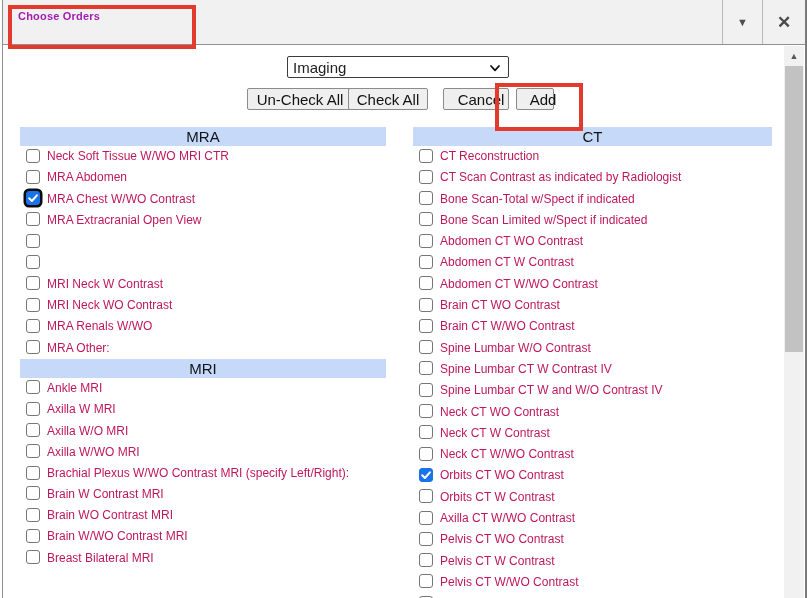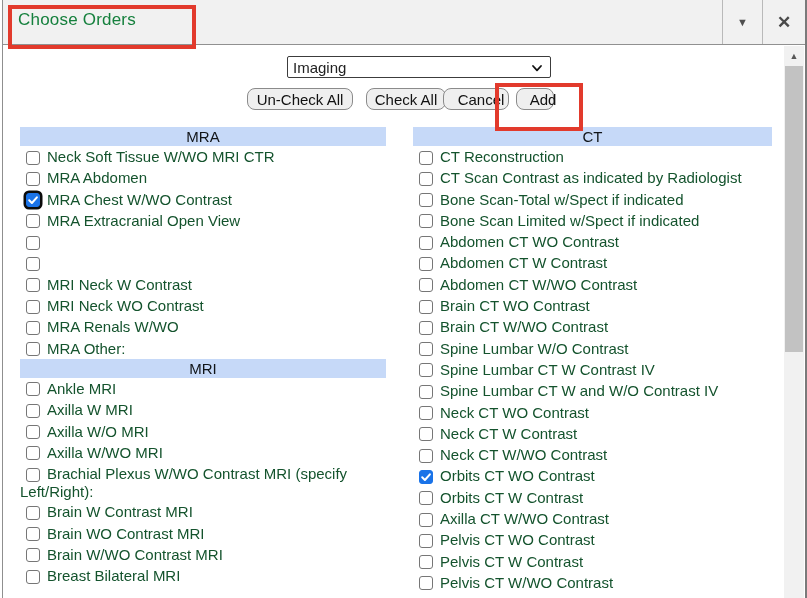--- a/index.html
+++ b/index.html
@@ -7,61 +7,61 @@
     position:relative;width:807px;height:598px;background:#ffffff;overflow:hidden;
     font-family:"Liberation Sans",sans-serif;color:#222;
   }
   .win-border-left{position:absolute;left:2px;top:0;width:1px;height:598px;background:#8f8f8f;}
   .win-border-right{position:absolute;left:805px;top:0;width:2px;height:598px;background:#7a7a7a;}
   .titlebar{
     position:absolute;left:3px;top:0;width:802px;height:45px;background:#f1f1f1;
     border-bottom:1px solid #909090;box-sizing:border-box;
   }
   .title{
-    position:absolute;left:15px;top:10px;font-size:17px;font-weight:normal;color:#15803d;
+    position:absolute;left:15px;top:10px;font-size:11px;font-weight:bold;color:#a21caf;
     letter-spacing:0.2px;
   }
   .win-btn{
     position:absolute;top:0;height:44px;display:flex;align-items:center;justify-content:center;
     cursor:default;
   }
   .menu-btn{right:42px;width:41px;border-left:1px solid #b9b9b9;border-right:1px solid #b9b9b9;box-sizing:border-box;}
   .close-btn{right:0;width:42px;}
   .menu-glyph{font-size:11px;color:#4f4f4f;}
   .close-glyph{font-size:17px;font-weight:bold;color:#4a4a4a;}
   .annotation{
     position:absolute;border:4px solid var(--annotation-color,#e23a2c);box-sizing:border-box;z-index:30;
     pointer-events:none;
   }
   .annotation-title{left:8px;top:5px;width:188px;height:44px;}
   .annotation-add{left:495px;top:83px;width:88px;height:48px;}
   .select-box{
-    position:absolute;left:287px;top:56px;width:264px;height:22px;background:#fff;
+    position:absolute;left:287px;top:56px;width:222px;height:22px;background:#fff;
     border:1px solid #3c3c3c;border-radius:2px;box-sizing:border-box;
     font-size:15px;display:flex;align-items:center;padding-left:5px;
   }
   .select-box .chev{position:absolute;right:7px;top:5px;}
   .btn{
     position:absolute;top:88px;height:22px;background:#efefef;border:1px solid #8b8b8b;
-    border-radius:8px;box-sizing:border-box;font-size:15px;color:#111;
+    border-radius:2px;box-sizing:border-box;font-size:15px;color:#111;
     display:flex;align-items:center;justify-content:center;padding:0;
     font-family:"Liberation Sans",sans-serif;
   }
   .btn-uncheck{left:247px;width:106px;}
-  .btn-check{left:366px;width:80px;}
+  .btn-check{left:348px;width:80px;}
   .btn-cancel{left:443px;width:66px;padding-left:10px;}
   .btn-add{left:516px;width:38px;padding-left:16px;}
   .col{position:absolute;top:127px;}
   .col-left{left:20px;width:366px;}
   .col-right{left:413px;width:359px;}
   .band{
     height:19px;line-height:19px;background:var(--band-color,#c6d9f8);
     text-align:center;font-size:15px;color:#101418;
   }
-  .item{line-height:21.3px;font-size:15px;color:#14532d;}
+  .item{line-height:21.3px;font-size:12px;color:#be185d;}
   .item.wrap{line-height:17.6px;padding:2px 0 1px 0;}
   .cb{
     display:inline-block;width:14px;height:14px;box-sizing:border-box;background:#fff;
     border:1.5px solid #767676;border-radius:3px;vertical-align:-2.5px;
     margin:0 7px 0 6px;position:relative;
   }
   .cb.checked{background:var(--check-color,#1a73e8);border-color:var(--check-color,#1a73e8);}
   .cb.focused{box-shadow:0 0 0 2.5px #0b0b0b;}
   .cb svg{position:absolute;left:-1px;top:-1px;}
   .scrollbar{

